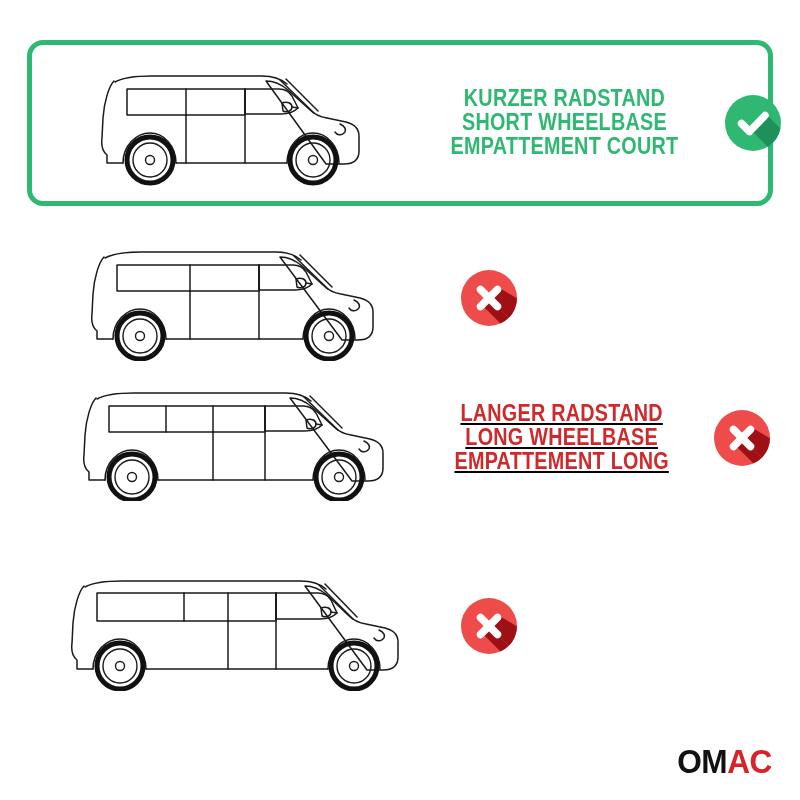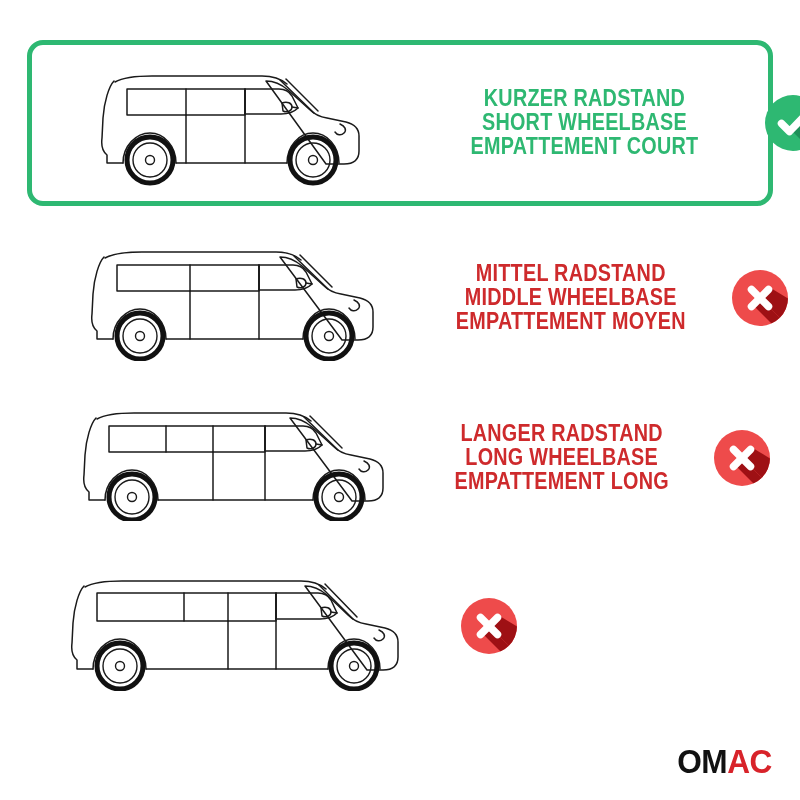--- a/index.html
+++ b/index.html
@@ -30,23 +30,23 @@
     width: 746px;
     display: flex;
     align-items: center;
     box-sizing: border-box;
   }
   .row.selected {
     border: 5px solid var(--brand-green, #2EB872);
     border-radius: 16px;
   }
 
-  .row-1 { top: 40px;  height: 166px; gap: 20px; }
+  .row-1 { top: 40px;  height: 166px; }
   .row-2 { top: 222px; height: 152px; }
-  .row-3 { top: 382px; height: 152px; }
+  .row-3 { top: 362px; height: 152px; text-decoration: underline; }
   .row-4 { top: 546px; height: 160px; }
 
   .van-cell {
     width: 410px;
     flex: 0 0 410px;
     display: flex;
     align-items: center;
     justify-content: center;
     box-sizing: border-box;
   }
@@ -215,27 +215,20 @@
           <circle cx="68" cy="100" r="23" fill="none" stroke="#111" stroke-width="5"></circle>
           <circle cx="68" cy="100" r="17" fill="none" stroke="#1a1a1a" stroke-width="1.4"></circle>
           <circle cx="68" cy="100" r="4.5" fill="none" stroke="#1a1a1a" stroke-width="1.4"></circle>
           <circle cx="257" cy="100" r="23" fill="none" stroke="#111" stroke-width="5"></circle>
           <circle cx="257" cy="100" r="17" fill="none" stroke="#1a1a1a" stroke-width="1.4"></circle>
           <circle cx="257" cy="100" r="4.5" fill="none" stroke="#1a1a1a" stroke-width="1.4"></circle>
         </g>
       </svg>
     </div>
 
-    <div class="label-cell">
-      <div class="label-block label-red">
-        <span class="line">MITTEL RADSTAND</span>
-        <span class="line">MIDDLE WHEELBASE</span>
-        <span class="line">EMPATTEMENT MOYEN</span>
-      </div>
-    </div>
 
     <div class="icon-cell">
       <svg class="badge" width="58" height="58" viewBox="0 0 58 58">
         <defs>
           <clipPath id="clipR2">
               <circle cx="29" cy="29" r="28"></circle>
             </clipPath>
         </defs>
         <circle cx="29" cy="29" r="28" fill="#EE4B4B"></circle>
         <g clip-path="url(#clipR2)">

